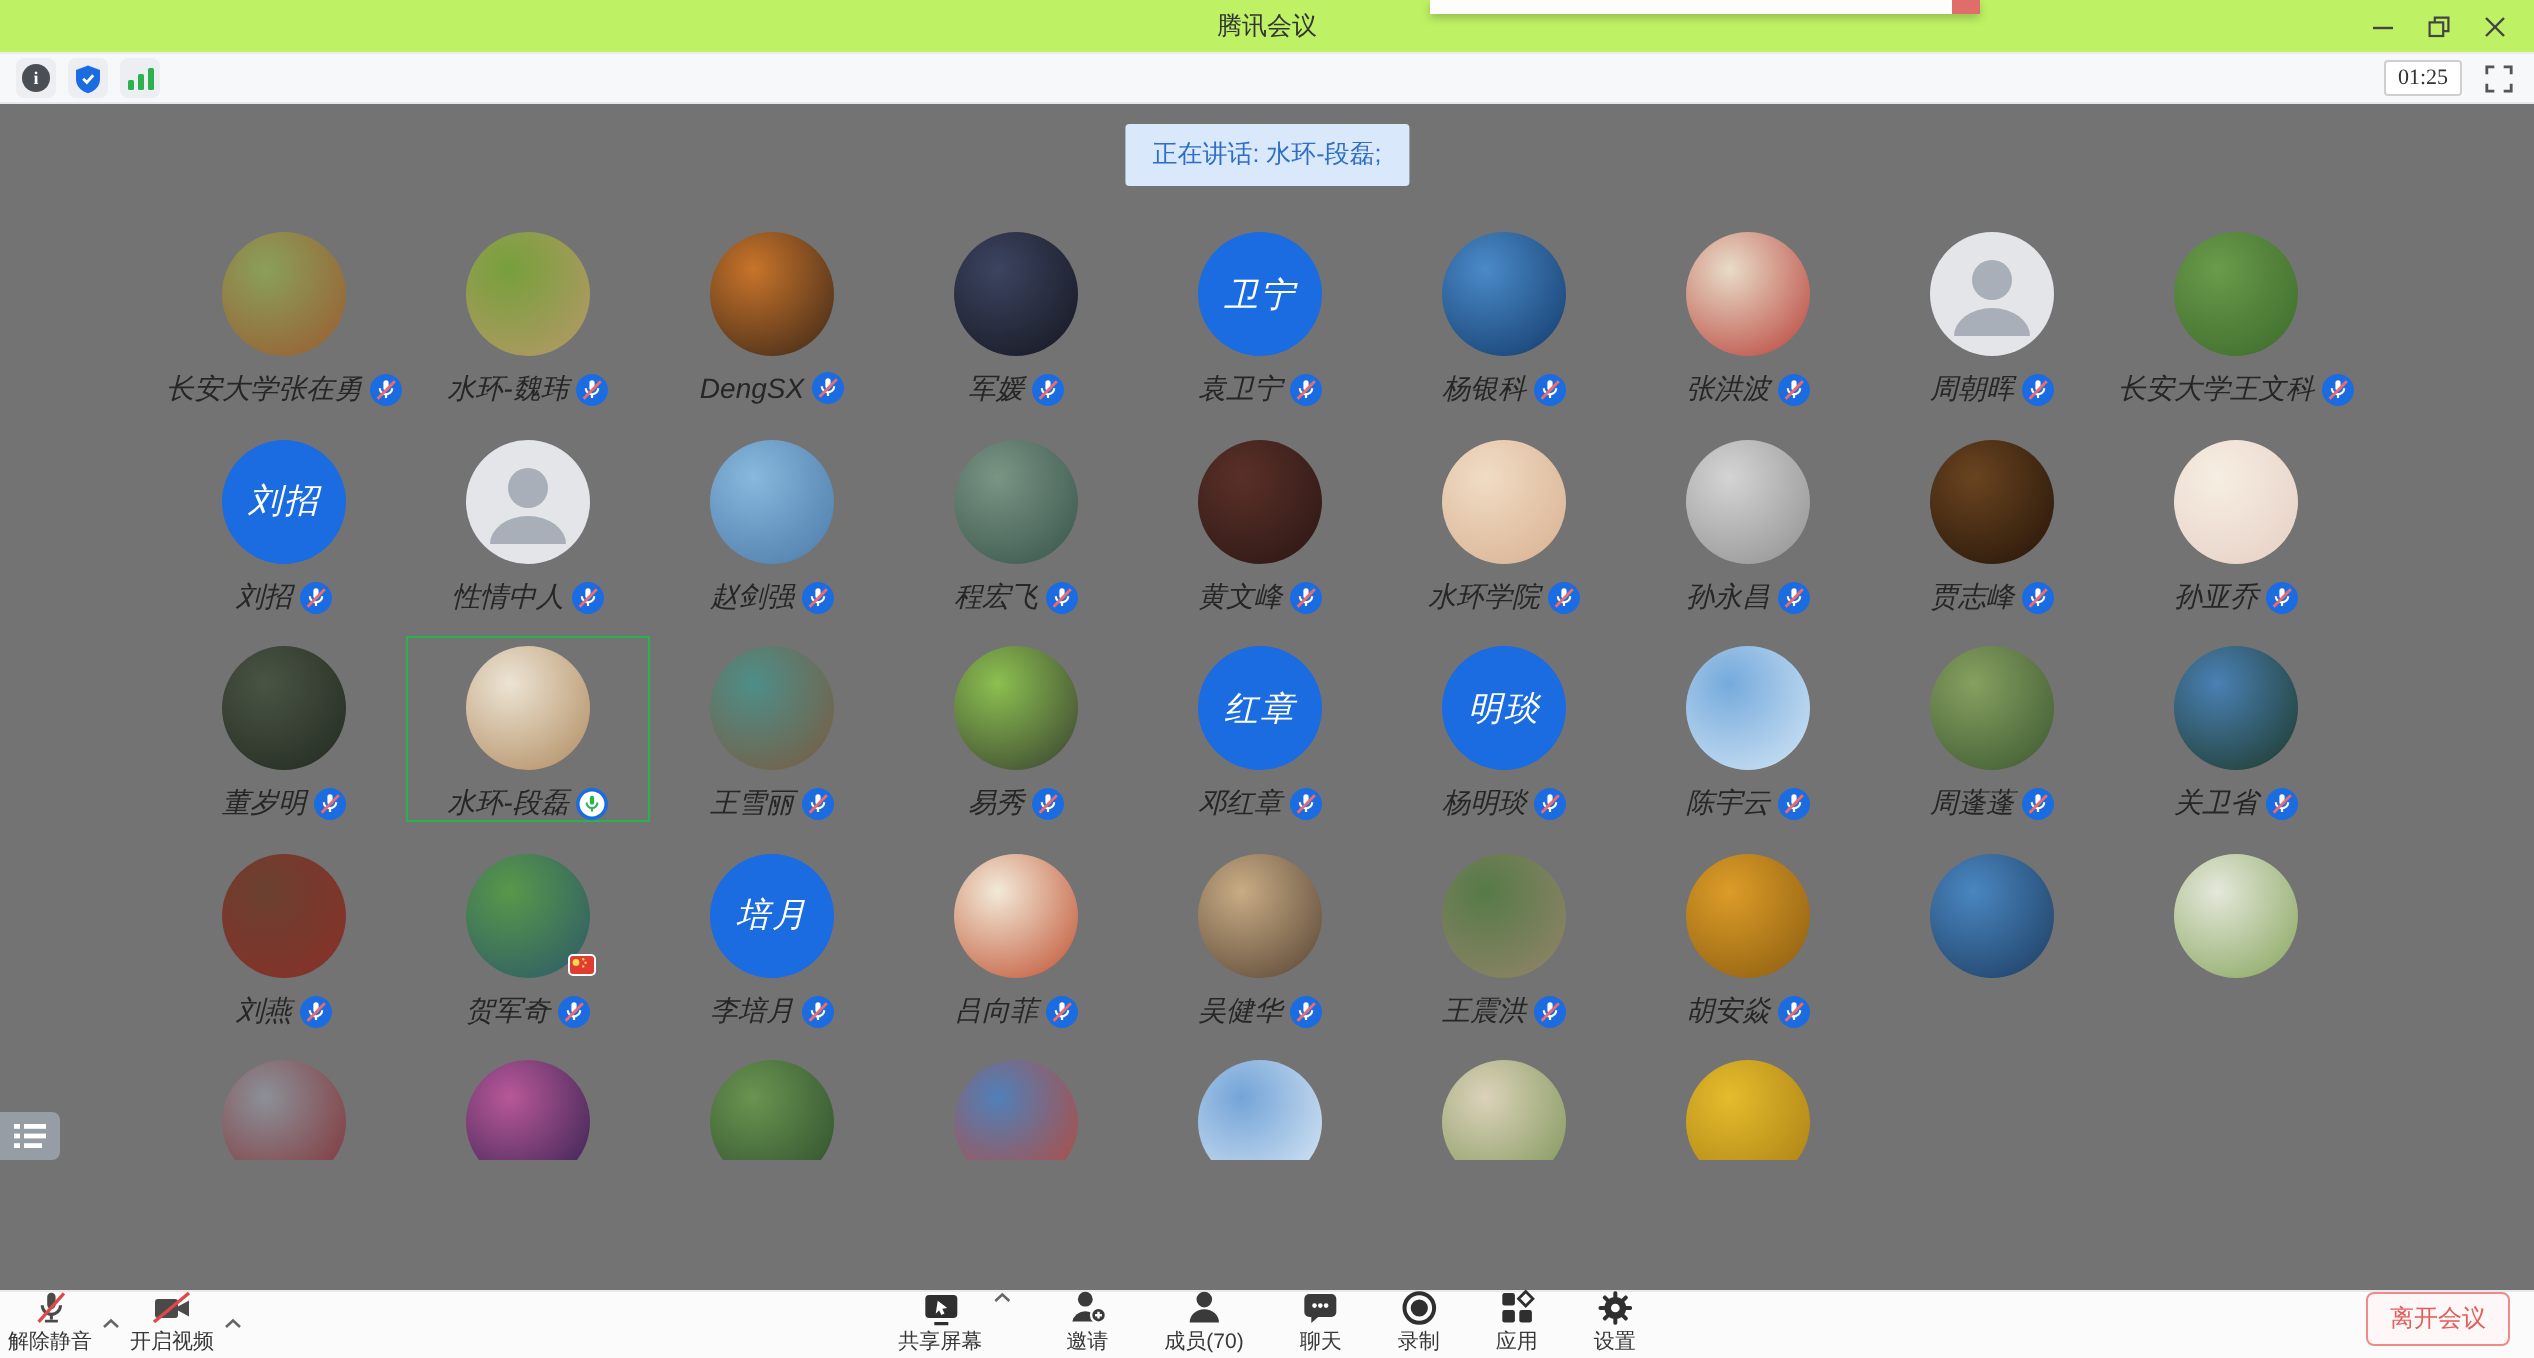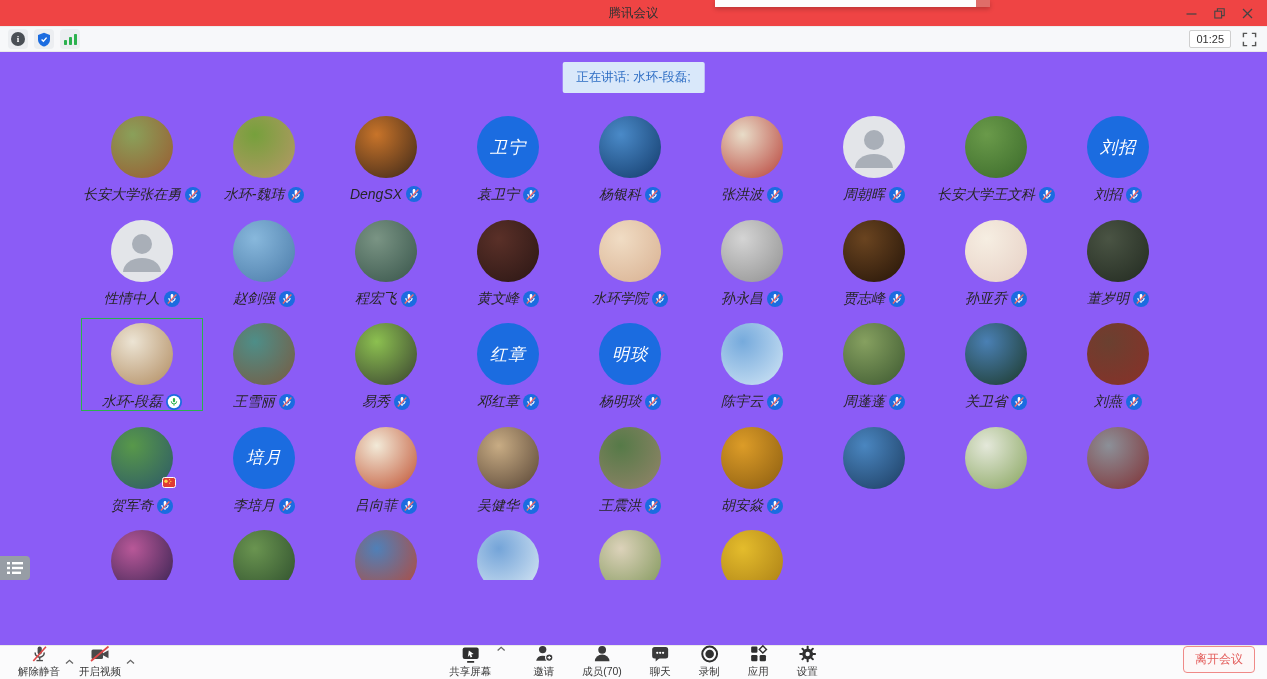--- a/index.html
+++ b/index.html
@@ -1,38 +1,38 @@
 <!DOCTYPE html>
 <html><head>
 <meta charset="utf-8">
 <style>
   * { margin:0; padding:0; box-sizing:border-box; }
   html,body { width:1267px; height:679px; overflow:hidden; font-family:"Liberation Sans", sans-serif; }
   body { background:#fafbfc; position:relative; }
 
   
-  .titlebar { position:absolute; top:0; left:0; right:0; height:26px; background:#ef4444; display:flex; align-items:center; justify-content:center; }
+  .titlebar { position:absolute; top:0; left:0; right:0; height:26px; background:#bef264; display:flex; align-items:center; justify-content:center; }
   .titlebar .title { font-size:12.5px; color:#333; }
   .win-controls { position:absolute; right:6px; top:0; height:26px; display:flex; align-items:center; }
   .win-btn { width:28px; height:26px; display:flex; align-items:center; justify-content:center; cursor:default; }
   
   .top-sliver { position:absolute; left:715px; top:0; width:275px; height:7px; background:#fdfdfd; box-shadow:0 2px 5px rgba(0,0,0,.22); z-index:5; }
   .top-sliver .red-bit { position:absolute; right:0; top:0; width:14px; height:7px; background:#d9534f; opacity:.85; }
 
   
   .infobar { position:absolute; top:26px; left:0; right:0; height:26px; background:#f7f8fa; border-top:1px solid #ececec; border-bottom:1px solid #e9e9e9; display:flex; align-items:center; padding:0 8px; }
   .info-icons { display:flex; gap:6px; }
   .sq-icon { width:20px; height:20px; border-radius:4px; background:#eceef1; display:flex; align-items:center; justify-content:center; }
   .info-circle { width:14px; height:14px; border-radius:50%; background:#4a4f55; color:#fff; font-size:9px; font-weight:bold; display:flex; align-items:center; justify-content:center; font-family:"Liberation Serif", serif; }
-  .infobar-right { margin-left:auto; display:flex; align-items:center; gap:8px; }
+  .infobar-right { margin-left:auto; display:flex; align-items:center; gap:8px;font-family:Liberation Serif, serif; }
   .timer-box { border:1px solid #cfcfcf; background:#fff; border-radius:2px; font-size:11px; color:#333; padding:1px 6px; line-height:14px; }
   .fs-btn { display:flex; align-items:center; justify-content:center; width:20px; height:20px; }
 
   
-  .stage { position:absolute; top:52px; left:0; right:0; bottom:34px; background:#8b5cf6; }
+  .stage { position:absolute; top:52px; left:0; right:0; bottom:34px; background:#737373; }
   .banner { position:absolute; top:10px; left:50%; transform:translateX(-50%); background:#d9e8fa; color:#2e6ec4; font-size:12.5px; padding:7px 14px; border-radius:2px; white-space:nowrap; }
 
   .grid { position:absolute; left:81px; top:51px; width:1098px; height:477px; overflow:hidden; display:grid; grid-template-columns:repeat(9,122px); grid-auto-rows:103.5px; }
   .cell { position:relative; display:flex; flex-direction:column; align-items:center; padding-top:13px;font-style:italic; }
   .cell.active::after { content:""; position:absolute; left:0; right:0; top:8px; bottom:3px; border:1px solid #2bb14e; pointer-events:none; }
   .avatar { width:62px; height:62px; border-radius:50%; position:relative; flex:0 0 auto; overflow:visible; background:#ddd; }
   .avatar.av-blue { background:#1b6ce0; display:flex; align-items:center; justify-content:center; }
   .avatar.av-default { background:#e3e5e9; }
   .av-text { color:#fff; font-size:17px; letter-spacing:1px; }
   .av-person { position:absolute; inset:0; border-radius:50%; overflow:hidden; }
@@ -42,21 +42,21 @@
   .mic { display:flex; width:16px; height:16px; flex:0 0 auto; }
 
   .panel-toggle { position:absolute; left:0; top:556px; width:30px; height:24px; background:#979da5; border-radius:0 4px 4px 0; display:flex; align-items:center; justify-content:center; cursor:pointer; z-index:4; }
 
   
   .toolbar { position:absolute; left:0; right:0; bottom:0; height:34px; background:#fbfbfc; border-top:1px solid #e9e9e9; }
   .tool { display:flex; flex-direction:column; align-items:center; justify-content:flex-end; gap:1px; cursor:pointer; }
   .tool .lbl { font-size:10.5px; color:#383838; white-space:nowrap; line-height:12px; }
   .tool .ic { height:18px; display:flex; align-items:flex-end; justify-content:center; }
   .chev { display:flex; align-items:center; padding-bottom:12px; cursor:pointer; }
-  .tb-left { position:absolute; left:18px; bottom:2px; display:flex; align-items:flex-end; gap:5px; }
+  .tb-left { position:absolute; left:4px; bottom:2px; display:flex; align-items:flex-end; gap:5px; }
   .tb-center { position:absolute; left:50%; transform:translateX(-50%); bottom:2px; display:flex; align-items:flex-start; gap:5px; }
   .tb-center .gap { width:18px; }
   .leave-btn { position:absolute; right:12px; bottom:6px; border:1px solid #ef8a88; color:#e35d5b; background:#fdf7f7; font-size:12px; padding:4px 11px; border-radius:4px; cursor:pointer; font-family:"Liberation Sans", sans-serif; }
 </style>
 </head>
 <body>
 
 <div class="top-sliver">
   <div class="red-bit"></div>
 </div>
@@ -169,20 +169,39 @@
               <circle cx="8" cy="8" r="8" fill="#1b6ce0"></circle>
               <rect x="6.7" y="3.1" width="2.6" height="5.2" rx="1.3" fill="#fff"></rect>
               <path d="M4.9 7.1 a3.1 3.1 0 0 0 6.2 0" fill="none" stroke="#fff" stroke-width="1.1"></path>
               <line x1="8" y1="10.3" x2="8" y2="12" stroke="#fff" stroke-width="1.1"></line>
               <line x1="3.8" y1="12.4" x2="12.4" y2="3.6" stroke="#ef6a6a" stroke-width="1.4"></line>
             </svg>
           </span>
     </div>
   </div>
 
+  <div class="cell">
+    <div class="avatar" style="background: radial-gradient(circle at 35% 30%, rgb(60, 68, 96), rgb(20, 22, 31));">
+      <span class="av-text"></span>
+      
+      
+    </div>
+    <div class="name-row">
+      <span class="p-name">军媛</span>
+      <span class="mic">
+            <svg width="16" height="16" viewBox="0 0 16 16">
+              <circle cx="8" cy="8" r="8" fill="#1b6ce0"></circle>
+              <rect x="6.7" y="3.1" width="2.6" height="5.2" rx="1.3" fill="#fff"></rect>
+              <path d="M4.9 7.1 a3.1 3.1 0 0 0 6.2 0" fill="none" stroke="#fff" stroke-width="1.1"></path>
+              <line x1="8" y1="10.3" x2="8" y2="12" stroke="#fff" stroke-width="1.1"></line>
+              <line x1="3.8" y1="12.4" x2="12.4" y2="3.6" stroke="#ef6a6a" stroke-width="1.4"></line>
+            </svg>
+          </span>
+    </div>
+  </div>
 
   <div class="cell">
     <div class="avatar av-blue">
       <span class="av-text">卫宁</span>
 
     </div>
     <div class="name-row">
       <span class="p-name">袁卫宁</span>
       <span class="mic">
             <svg width="16" height="16" viewBox="0 0 16 16">

